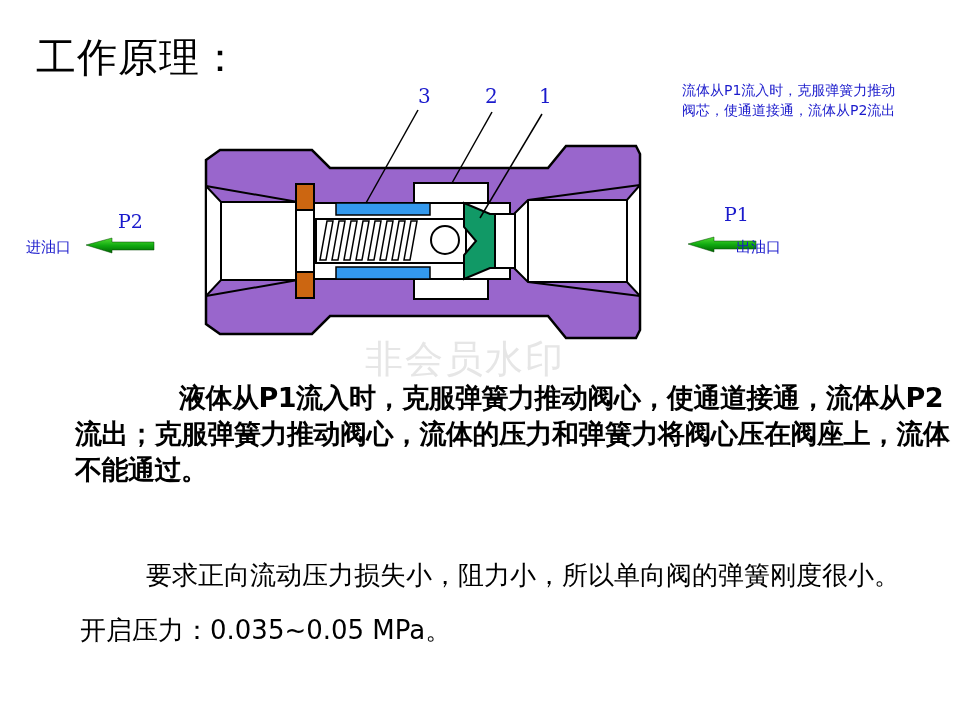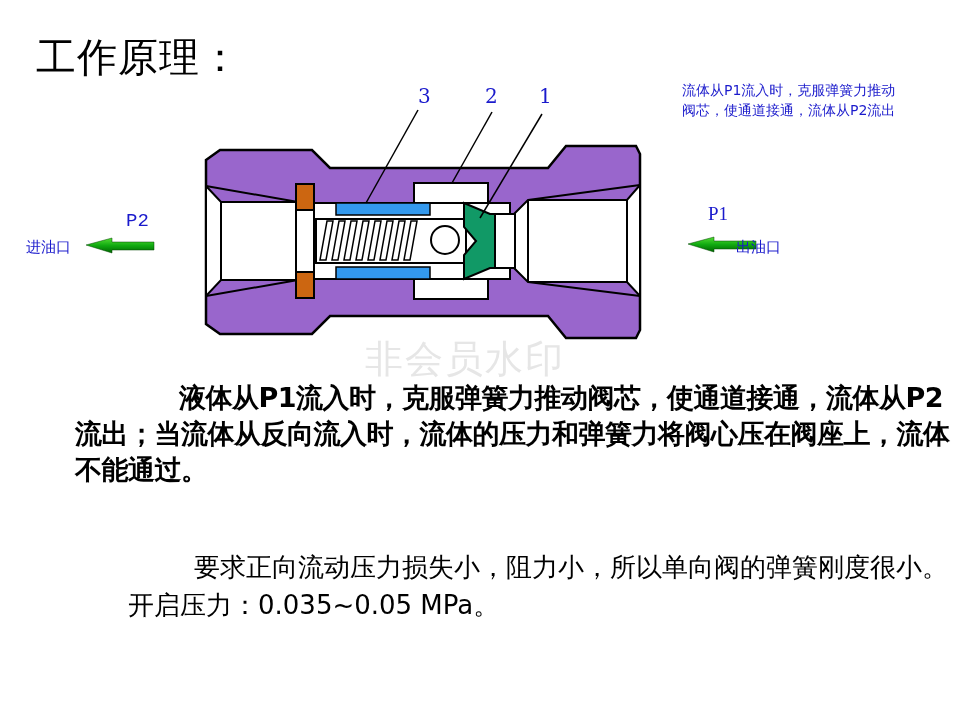--- a/index.html
+++ b/index.html
@@ -21,22 +21,22 @@
     .num { font-size: 20px; }
     .port { font-size: 19px; }
     .portlbl { font-size: 15px; font-family: "DejaVu Sans", sans-serif; text-align: right; }
     .para1 {
       left: 75px; top: 380px; width: 880px; font-size: 27px; line-height: 36px;
       color: #000; font-weight: bold; font-family: "DejaVu Sans", sans-serif;
       letter-spacing: -0.5px;
     }
     .para1 .indent { display: inline-block; width: 104px; }
     .para2 {
-      left: 80px; top: 548px; width: 830px; font-size: 26px; line-height: 38px;
-      color: #000; font-family: "DejaVu Sans", sans-serif; letter-spacing: 0px; margin-left: 48px;
+      left: 80px; top: 548px; width: 830px; font-size: 26px; line-height: 55px;
+      color: #000; font-family: "DejaVu Sans", sans-serif; letter-spacing: 0px;
     }
     .para2 .indent { display: inline-block; width: 66px; }
     .watermark {
       left: 365px; top: 334px; font-size: 38px; color: #e6e6e6;
       font-family: "DejaVu Sans", sans-serif; letter-spacing: 2px; text-align: right;
     }
     svg { position: absolute; left: 0; top: 0; }
   </style>
 </head>
 <body>
@@ -114,20 +114,20 @@
   </g>
   <g>
     <polygon points="688,244 714,237 714,241 756,241 756,249 714,249 714,252" fill="url(#arrowGrad)" stroke="#004400" stroke-width="0.5"></polygon>
   </g>
 </svg>
 
 <div class="abs blue-lbl num" style="left:418px;top:84px;">3</div>
 <div class="abs blue-lbl num" style="left:485px;top:84px;">2</div>
 <div class="abs blue-lbl num" style="left:539px;top:84px;">1</div>
 
-<div class="abs blue-lbl port" style="left:126px;top:210px;font-family:Liberation Mono, monospace;">P2</div>
+<div class="abs blue-lbl port" style="left:118px;top:210px;">P2</div>
 <div class="abs blue-lbl portlbl" style="left:26px;top:238px;">进油口</div>
-<div class="abs blue-lbl port" style="left:708px;top:203px;font-family:Liberation Serif, serif;">P1</div>
+<div class="abs blue-lbl port" style="left:724px;top:203px;">P1</div>
 <div class="abs blue-lbl portlbl" style="left:736px;top:238px;">出油口</div>
 
-<div class="abs para1"><span class="indent"></span><span>液体从P1流入时，克服弹簧力推动阀芯，使通道接通，流体从P2流出；当流体从反向流入时，流体的压力和弹簧力将阀心压在阀座上，流体不能通过。</span></div>
+<div class="abs para1"><span class="indent"></span><span>液体从P1流入时，克服弹簧力推动阀心，使通道接通，流体从P2流出；克服弹簧力推动阀心，流体的压力和弹簧力将阀心压在阀座上，流体不能通过。</span></div>
 
 <div class="abs para2"><span class="indent"></span><span>要求正向流动压力损失小，阻力小，所以单向阀的弹簧刚度很小。开启压力：0.035~0.05 MPa。</span></div>
 
 </body></html>

